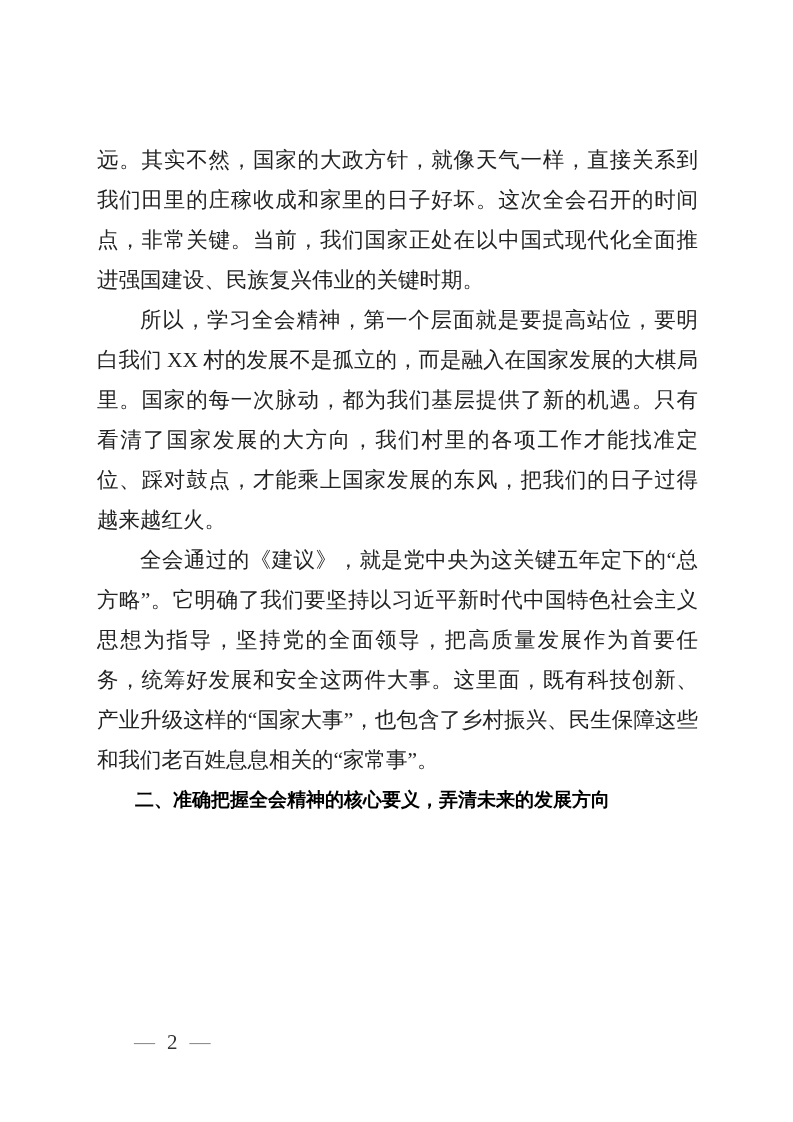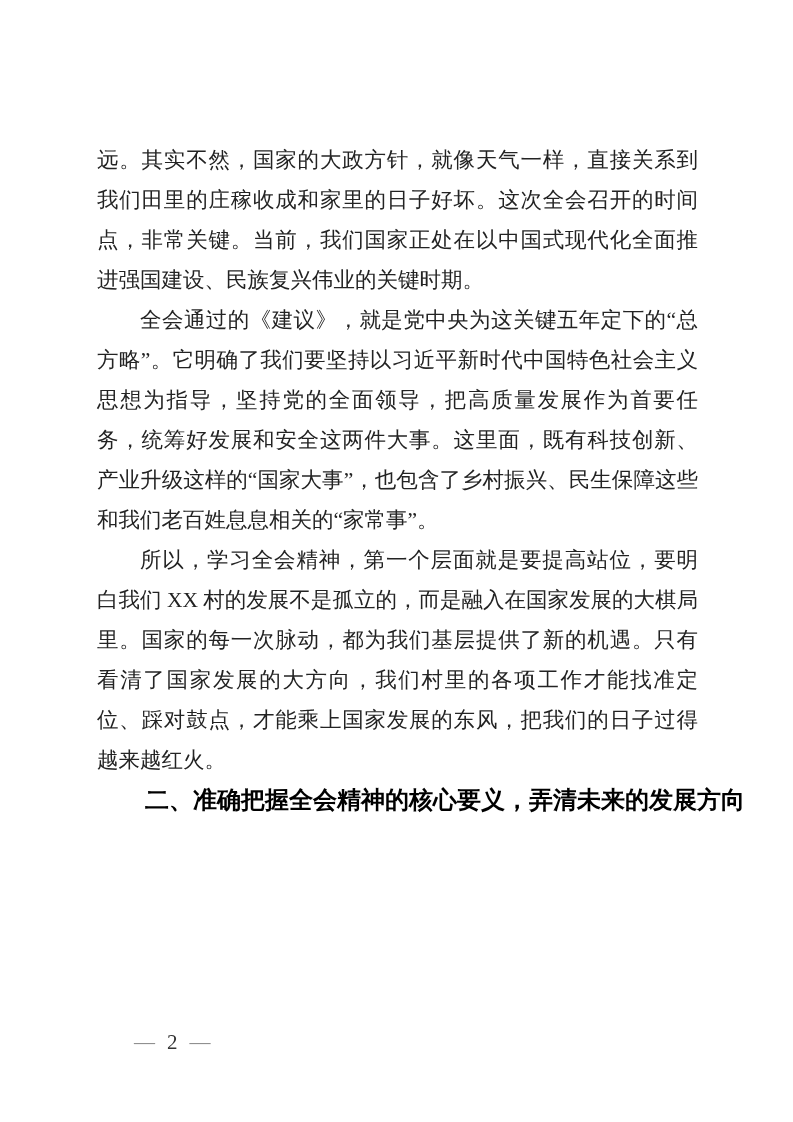--- a/index.html
+++ b/index.html
@@ -30,21 +30,21 @@
     text-align: justify;
     text-indent: 2em;
     font-family: "Liberation Serif", serif;
     word-break: break-all;
   }
   .body-par.no-indent {
     text-indent: 0;
   }
   .section-heading {
     margin: 0;
-    font-size: 24px;
+    font-size: 19px;
     line-height: 40px;
     color: #000000;
     font-weight: bold;
     text-indent: 2em;
     font-family: "Liberation Sans", sans-serif;
     white-space: nowrap;
   }
   .footer {
     position: absolute;
     left: 134px;
@@ -61,21 +61,21 @@
     color: #333333;
     margin: 0 12px;
   }
 </style>
 </head>
 <body>
 
 <div class="page">
   <div class="content">
     <p class="body-par no-indent">远。其实不然，国家的大政方针，就像天气一样，直接关系到我们田里的庄稼收成和家里的日子好坏。这次全会召开的时间点，非常关键。当前，我们国家正处在以中国式现代化全面推进强国建设、民族复兴伟业的关键时期。</p>
+    <p class="body-par">所以，学习全会精神，第一个层面就是要提高站位，要明白我们 XX 村的发展不是孤立的，而是融入在国家发展的大棋局里。国家的每一次脉动，都为我们基层提供了新的机遇。只有看清了国家发展的大方向，我们村里的各项工作才能找准定位、踩对鼓点，才能乘上国家发展的东风，把我们的日子过得越来越红火。</p>
     <p class="body-par">全会通过的《建议》，就是党中央为这关键五年定下的“总方略”。它明确了我们要坚持以习近平新时代中国特色社会主义思想为指导，坚持党的全面领导，把高质量发展作为首要任务，统筹好发展和安全这两件大事。这里面，既有科技创新、产业升级这样的“国家大事”，也包含了乡村振兴、民生保障这些和我们老百姓息息相关的“家常事”。</p>
-    <p class="body-par">所以，学习全会精神，第一个层面就是要提高站位，要明白我们 XX 村的发展不是孤立的，而是融入在国家发展的大棋局里。国家的每一次脉动，都为我们基层提供了新的机遇。只有看清了国家发展的大方向，我们村里的各项工作才能找准定位、踩对鼓点，才能乘上国家发展的东风，把我们的日子过得越来越红火。</p>
     <h2 class="section-heading">二、准确把握全会精神的核心要义，弄清未来的发展方向</h2>
   </div>
 
   <div class="footer">
     <span class="pn-dash">—</span><span class="pn-num">2</span><span class="pn-dash">—</span>
   </div>
 </div>
 
 </body></html>

